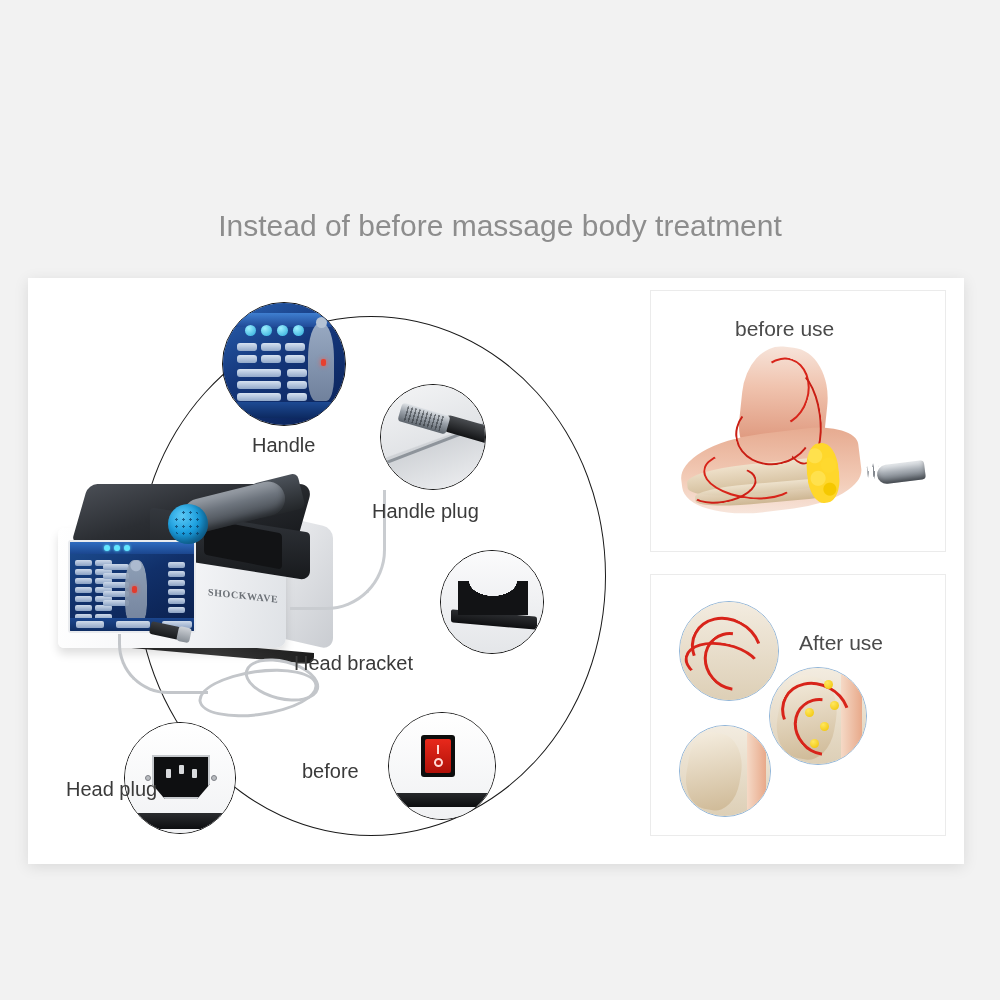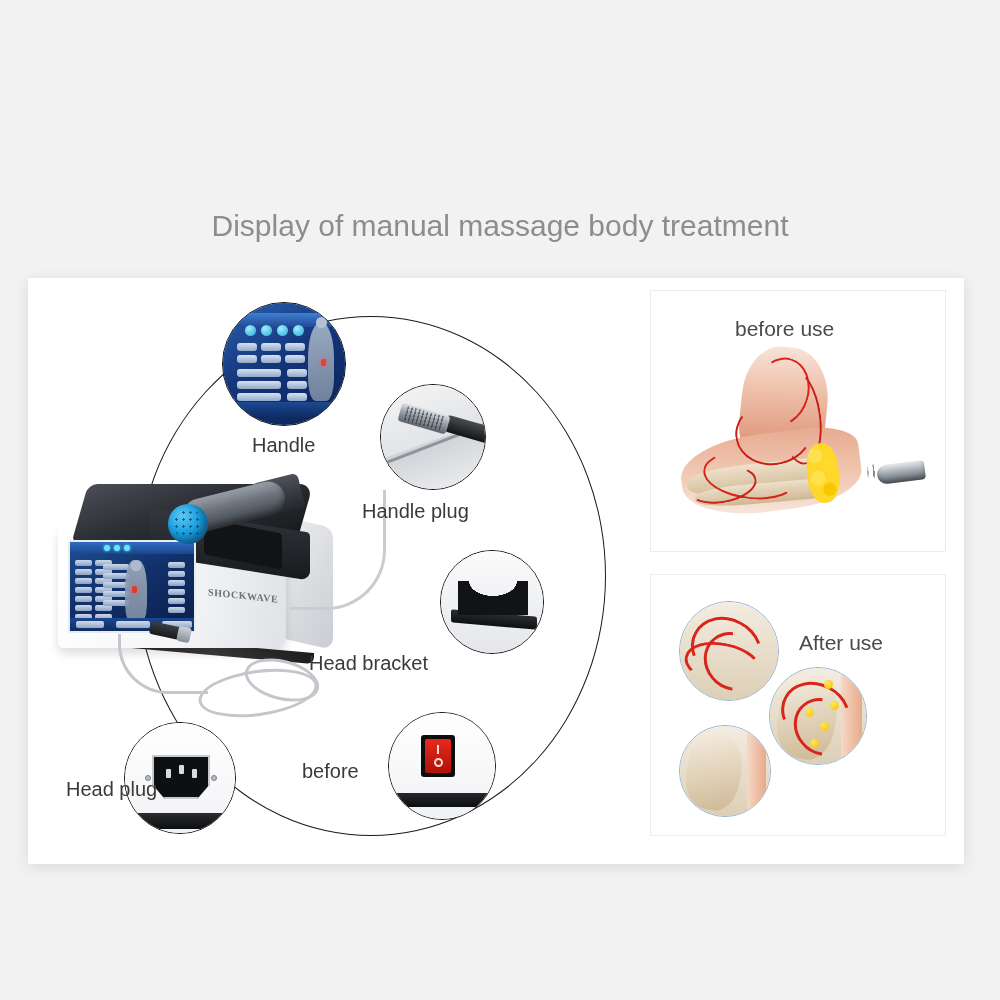--- a/index.html
+++ b/index.html
@@ -235,22 +235,22 @@
     clip-path: polygon(0 0,100% 0,100% 66%,78% 100%,22% 100%,0 66%); }
   .bp-pin { position:absolute; width:5px; height:9px; background:#d8dadd; border-radius:1px; }
   .bp-screw { position:absolute; width:6px; height:6px; border-radius:50%;
     background:#b9bcc0; border:1px solid #7e8187; }
   .bp-strip { position:absolute; left:0; bottom:4px; width:100%; height:16px;
     background:linear-gradient(#2a2c2f,#0d0e10); }
 
   
   .lbl { position: absolute; color: #3a3a3a; font-size: 20px; white-space: nowrap; }
   .l-display  { left: 202px; top: 146px; }
-  .l-handle   { left: 312px; top: 212px; text-align: center; }
-  .l-bracket  { left: 259px; top: 364px; }
+  .l-handle   { left: 322px; top: 212px; text-align: center; }
+  .l-bracket  { left: 244px; top: 364px; }
   .l-switch   { left: 252px; top: 472px; }
   .l-power    { left: 16px;  top: 490px; }
 
   
   .right-panel {
     position: absolute; background: #fff; border: 1px solid #ebebeb;
   }
   .rp-before { left: 622px; top: 12px; width: 296px; height: 262px; }
   .rp-after  { left: 622px; top: 296px; width: 296px; height: 262px; }
 
@@ -340,21 +340,21 @@
   .mc-skin { position:absolute; right:4%; top:0; width:22%; height:100%;
     background:linear-gradient(90deg,#f5d9c6,#e8a98a); }
   .mc-yel { position:absolute; width:9px; height:9px; border-radius:50%;
     background:radial-gradient(circle at 35% 30%,#ffe75e,#f0c200); }
 </style>
 </head>
 <body>
 
 <div class="page">
 
-  <div class="subhead">Display of manual massage body treatment</div>
+  <div class="subhead">Instead of before massage body treatment</div>
 
   <div class="card">
 
     <div class="left-panel">
 
       <div class="callout-circle-ring"></div>
 
       <div class="machine">
         <div class="m-base"></div>
         <div class="m-body-right"></div>

